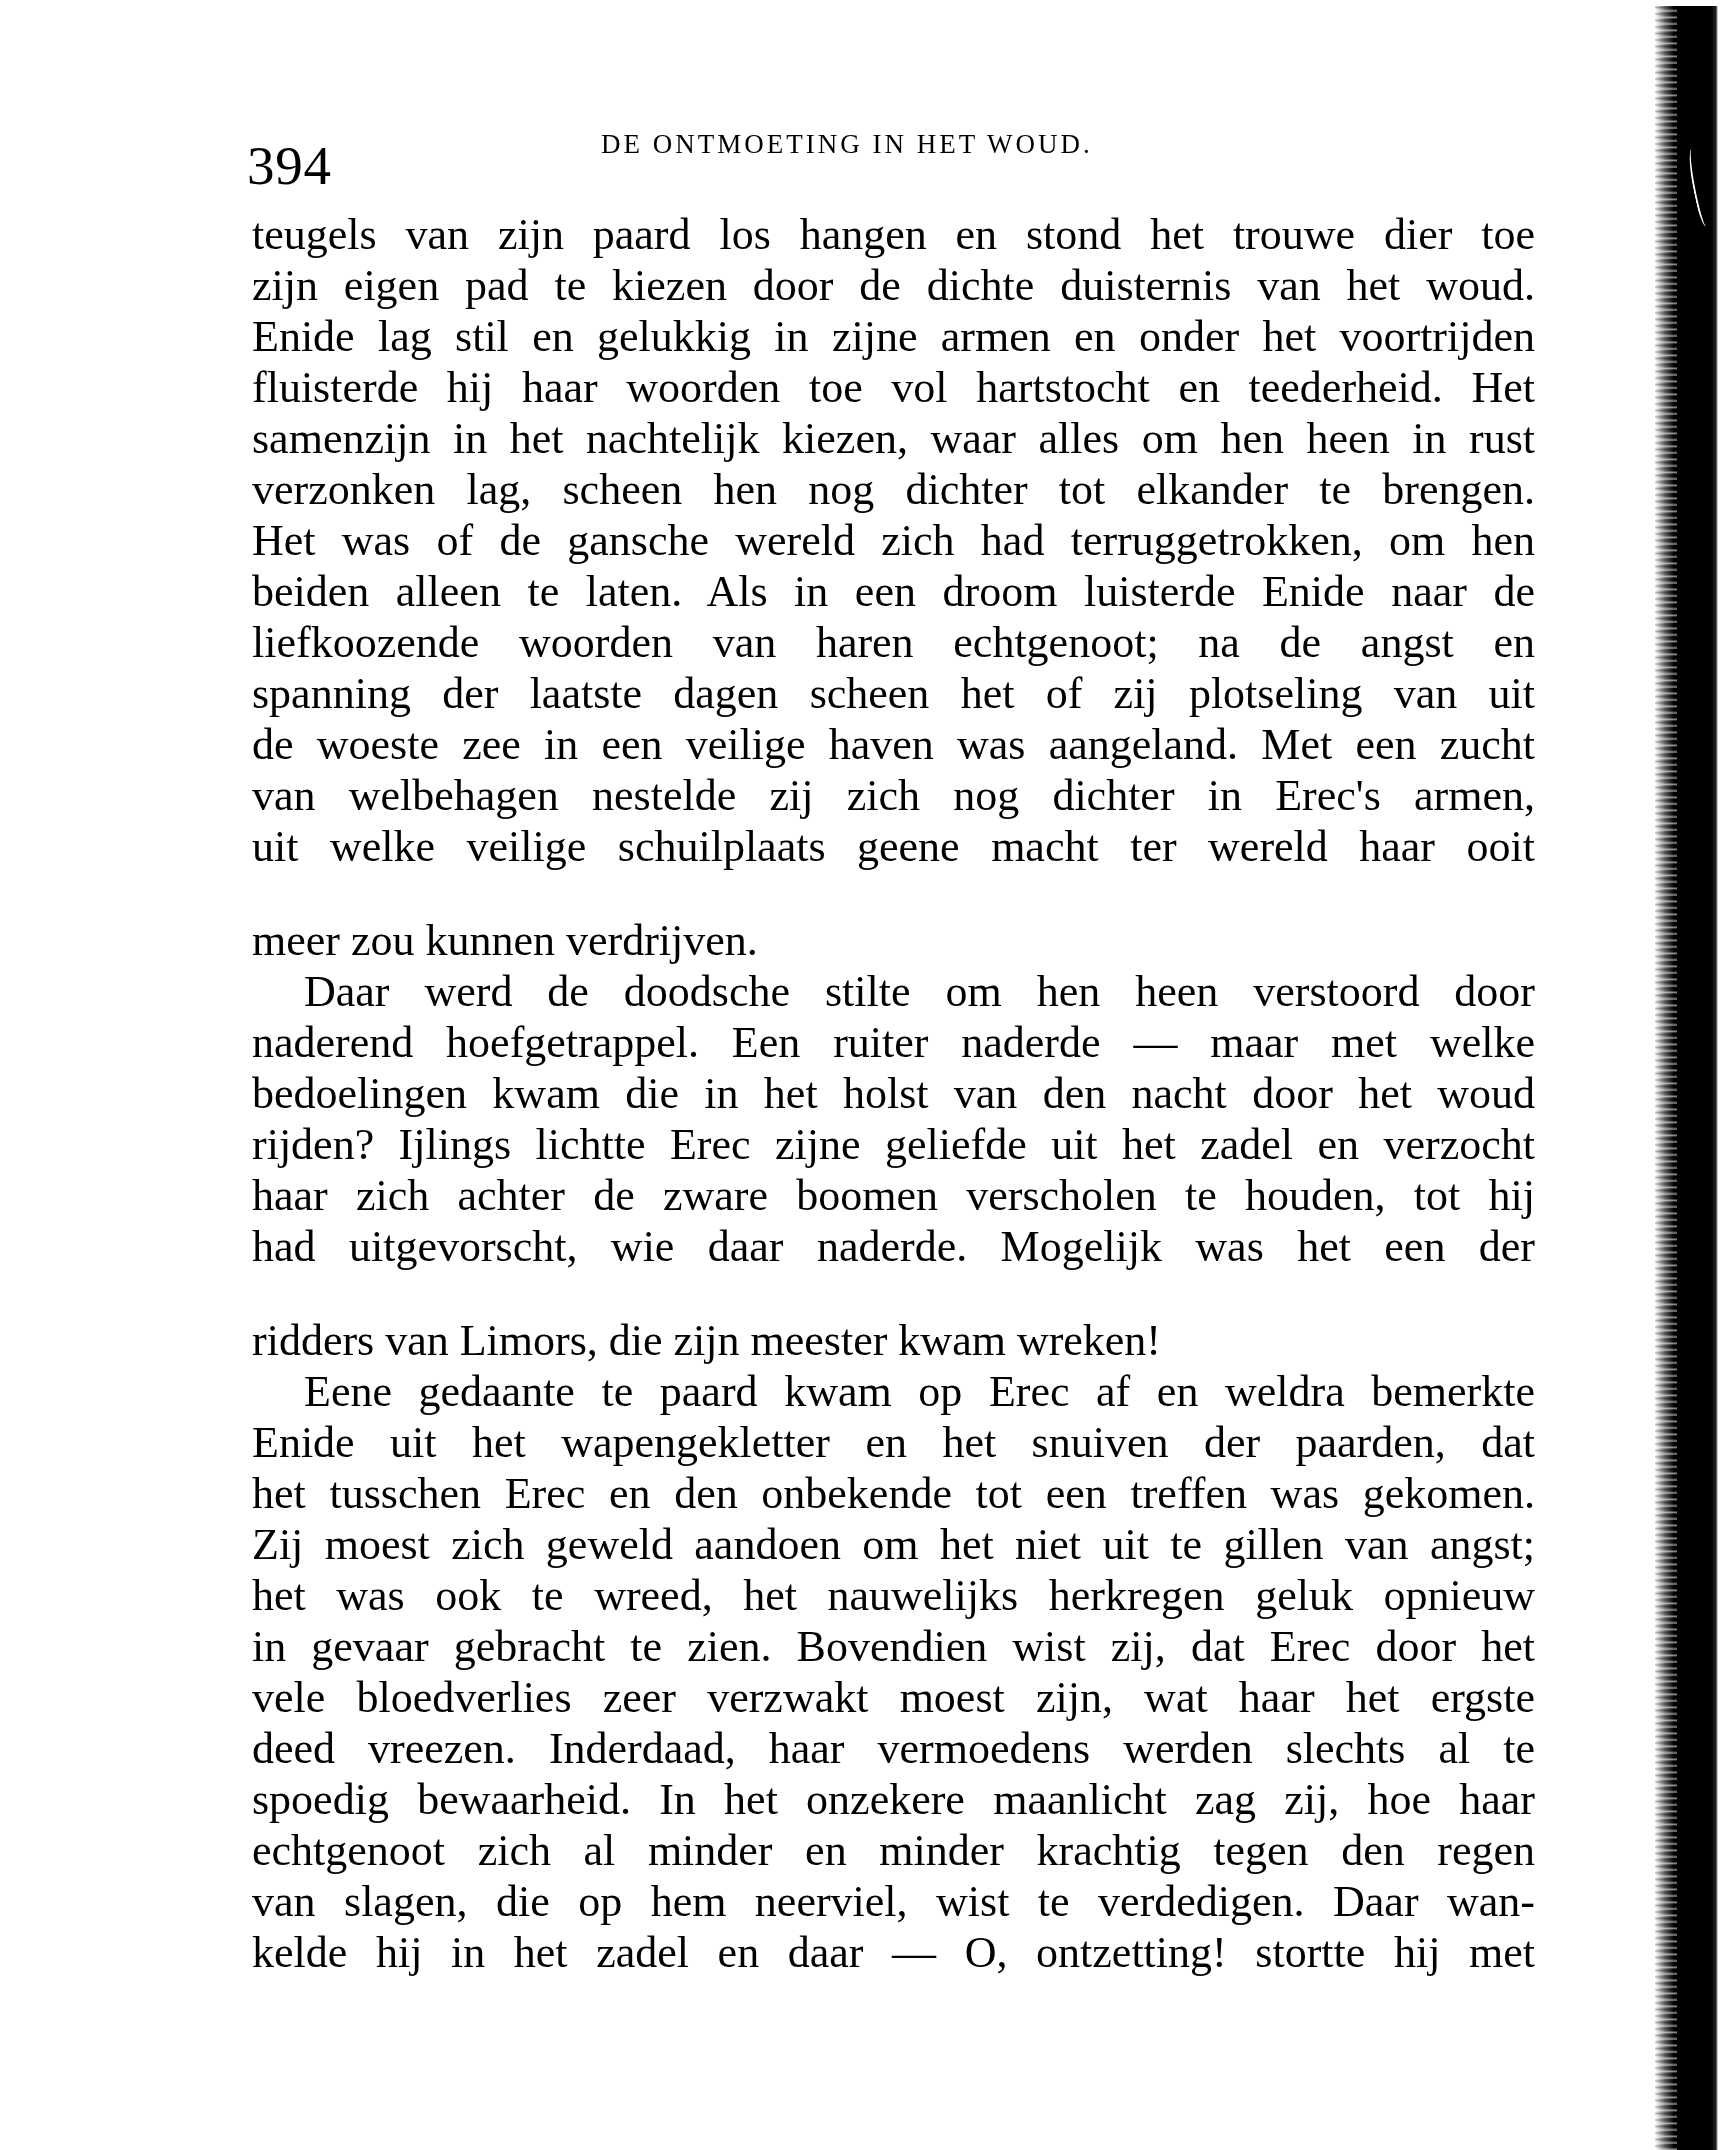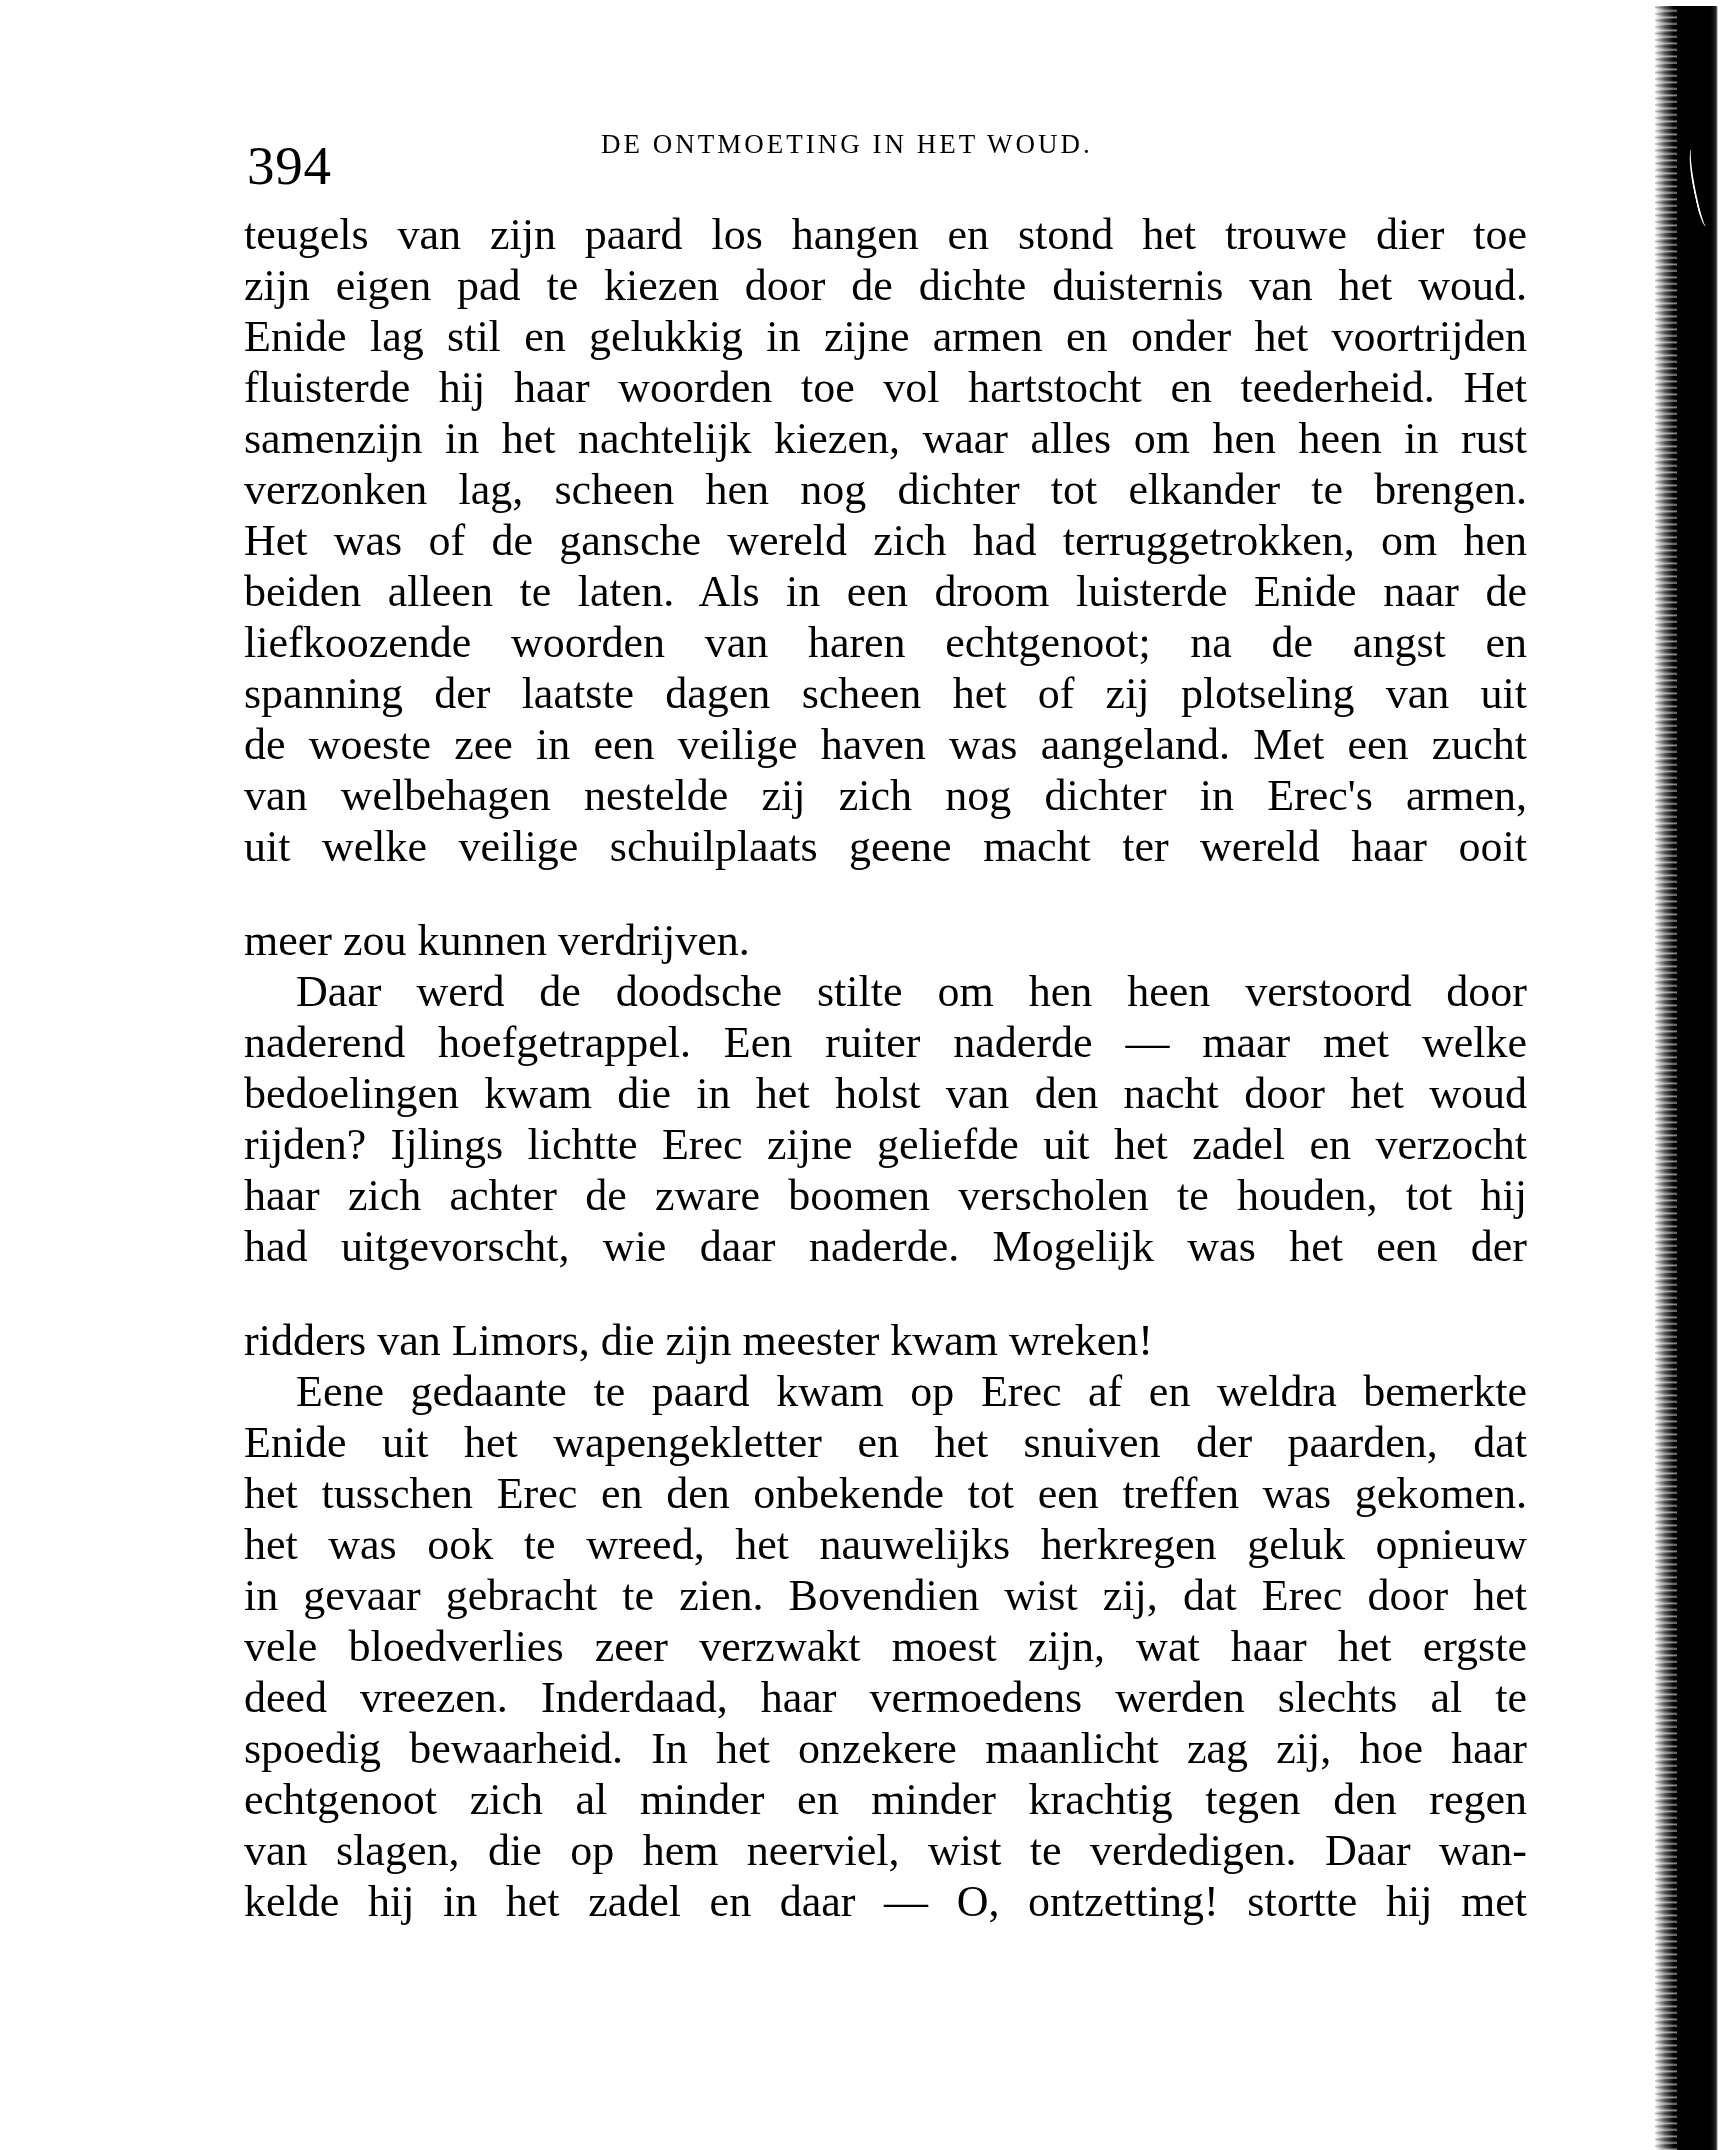--- a/index.html
+++ b/index.html
@@ -35,21 +35,21 @@
       left: 601px;
       top: 126px;
       width: 591px;
       font-size: 27px;
       line-height: 36px;
       letter-spacing: 3px;
       white-space: nowrap;
     }
     .body-text {
       position: absolute;
-      left: 244px;
+      left: 252px;
       top: 209px;
       width: 1283px;
       font-size: 44px;
       line-height: 51px;
     }
     .para {
       margin: 0;
       padding: 0;
     }
     .line {
@@ -139,20 +139,21 @@
       <span class="line">rijden? Ijlings lichtte Erec zijne geliefde uit het zadel en verzocht</span>
       <span class="line">haar zich achter de zware boomen verscholen te houden, tot hij</span>
       <span class="line">had uitgevorscht, wie daar naderde. Mogelijk was het een der</span>
       <span class="line last">ridders van Limors, die zijn meester kwam wreken!</span>
     </div>
 
     <div class="para">
       <span class="line indent">Eene gedaante te paard kwam op Erec af en weldra bemerkte</span>
       <span class="line">Enide uit het wapengekletter en het snuiven der paarden, dat</span>
       <span class="line">het tusschen Erec en den onbekende tot een treffen was gekomen.</span>
+      <span class="line">Zij moest zich geweld aandoen om het niet uit te gillen van angst;</span>
       <span class="line">het was ook te wreed, het nauwelijks herkregen geluk opnieuw</span>
       <span class="line">in gevaar gebracht te zien. Bovendien wist zij, dat Erec door het</span>
       <span class="line">vele bloedverlies zeer verzwakt moest zijn, wat haar het ergste</span>
       <span class="line">deed vreezen. Inderdaad, haar vermoedens werden slechts al te</span>
       <span class="line">spoedig bewaarheid. In het onzekere maanlicht zag zij, hoe haar</span>
       <span class="line">echtgenoot zich al minder en minder krachtig tegen den regen</span>
       <span class="line">van slagen, die op hem neerviel, wist te verdedigen. Daar wan-</span>
       <span class="line">kelde hij in het zadel en daar — O, ontzetting! stortte hij met</span>
     </div>
   </div>

